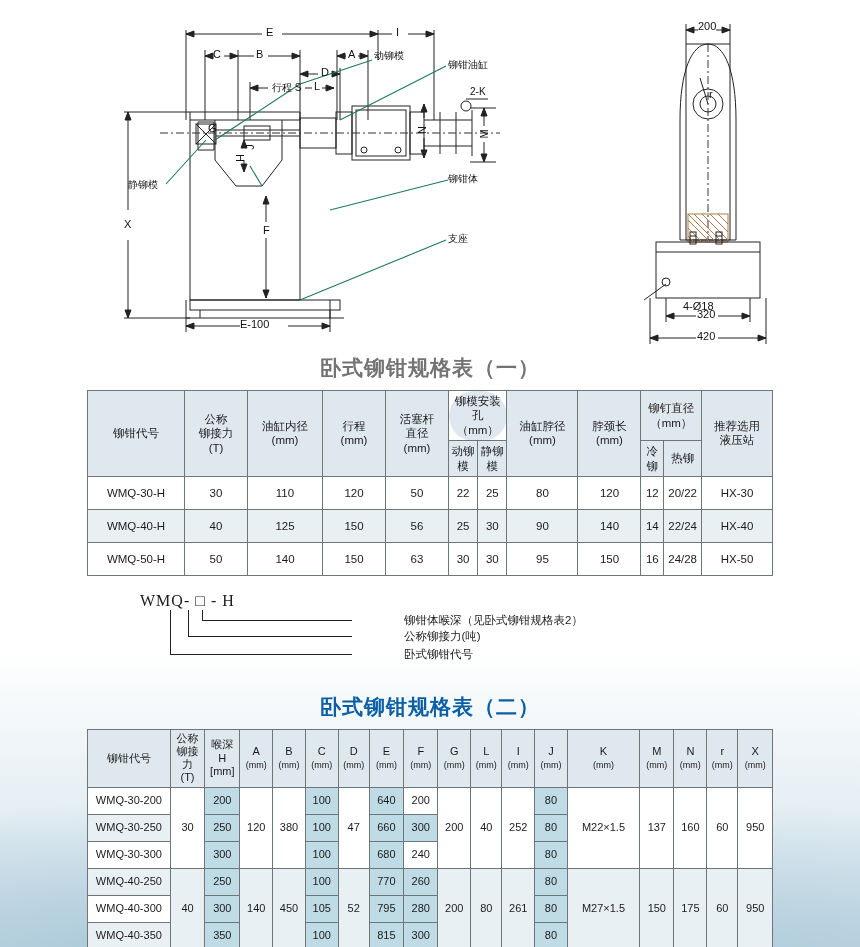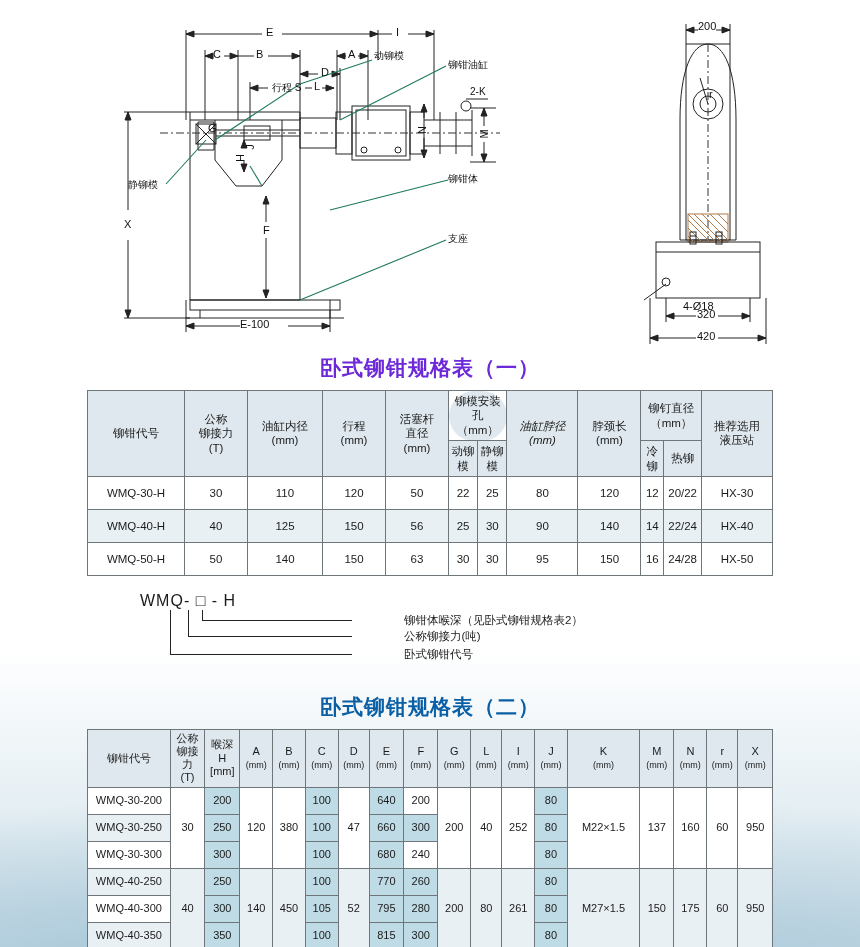--- a/index.html
+++ b/index.html
@@ -31,21 +31,21 @@
   .lbl{
     position:absolute;font-size:11px;color:#111;white-space:nowrap;
   }
   .lbl.small{font-size:10px;}
 
   
   .tbl-title{
     text-align:center;
     font-size:21px;
     font-weight:bold;
-    color:#6d28d9;
+    color:#737373;
     letter-spacing:1px;
     margin:2px 0 8px 0;
   }
   .tbl-title.t2{color:#0b5fa5;}
 
   
   table{
     border-collapse:collapse;
     font-size:11.5px;
   }
@@ -92,21 +92,21 @@
   
   .notes{
     position:relative;
     width:700px;margin:10px auto 0 auto;
     font-size:12px;
     height:105px;
   }
   .notes .n-left{position:absolute;left:10px;top:0;width:380px;}
   .notes .n-right{position:absolute;left:420px;top:0;width:270px;line-height:1.5;}
   .model-code{
-    font-size:16px;margin:6px 0 0 50px;letter-spacing:1px;
+    font-size:16px;margin:6px 0 0 50px;letter-spacing:1px;font-family:Liberation Serif, serif;
   }
   .leg{position:relative;margin-left:50px;height:62px;}
   .leg-line{position:absolute;background:#222;}
   .leg-txt{position:absolute;font-size:11.5px;white-space:nowrap;margin-left:48px;}
 </style>
 </head>
 <body>
 
 <div class="bg-wash"></div>
 <div class="bg-wash2"></div>
@@ -341,21 +341,21 @@
 铆接力
 (T)</th>
         <th rowspan="2" style="width:70px;white-space:pre-line;">油缸内径
 (mm)</th>
         <th rowspan="2" style="width:58px;white-space:pre-line;">行程
 (mm)</th>
         <th rowspan="2" style="width:58px;white-space:pre-line;">活塞杆
 直径
 (mm)</th>
         <th colspan="2" style="width:110px;border-radius:25px;">铆模安装孔（mm）</th>
-        <th rowspan="2" style="width:66px;white-space:pre-line;font-style:italic;">油缸脖径
+        <th rowspan="2" style="width:66px;white-space:pre-line;">油缸脖径
 (mm)</th>
         <th rowspan="2" style="width:58px;white-space:pre-line;">脖颈长
 (mm)</th>
         <th colspan="2" style="width:100px;">铆钉直径（mm）</th>
         <th rowspan="2" style="width:66px;white-space:pre-line;">推荐选用
 液压站</th>
       </tr>
       <tr>
         <th>动铆模</th>
         <th>静铆模</th>

